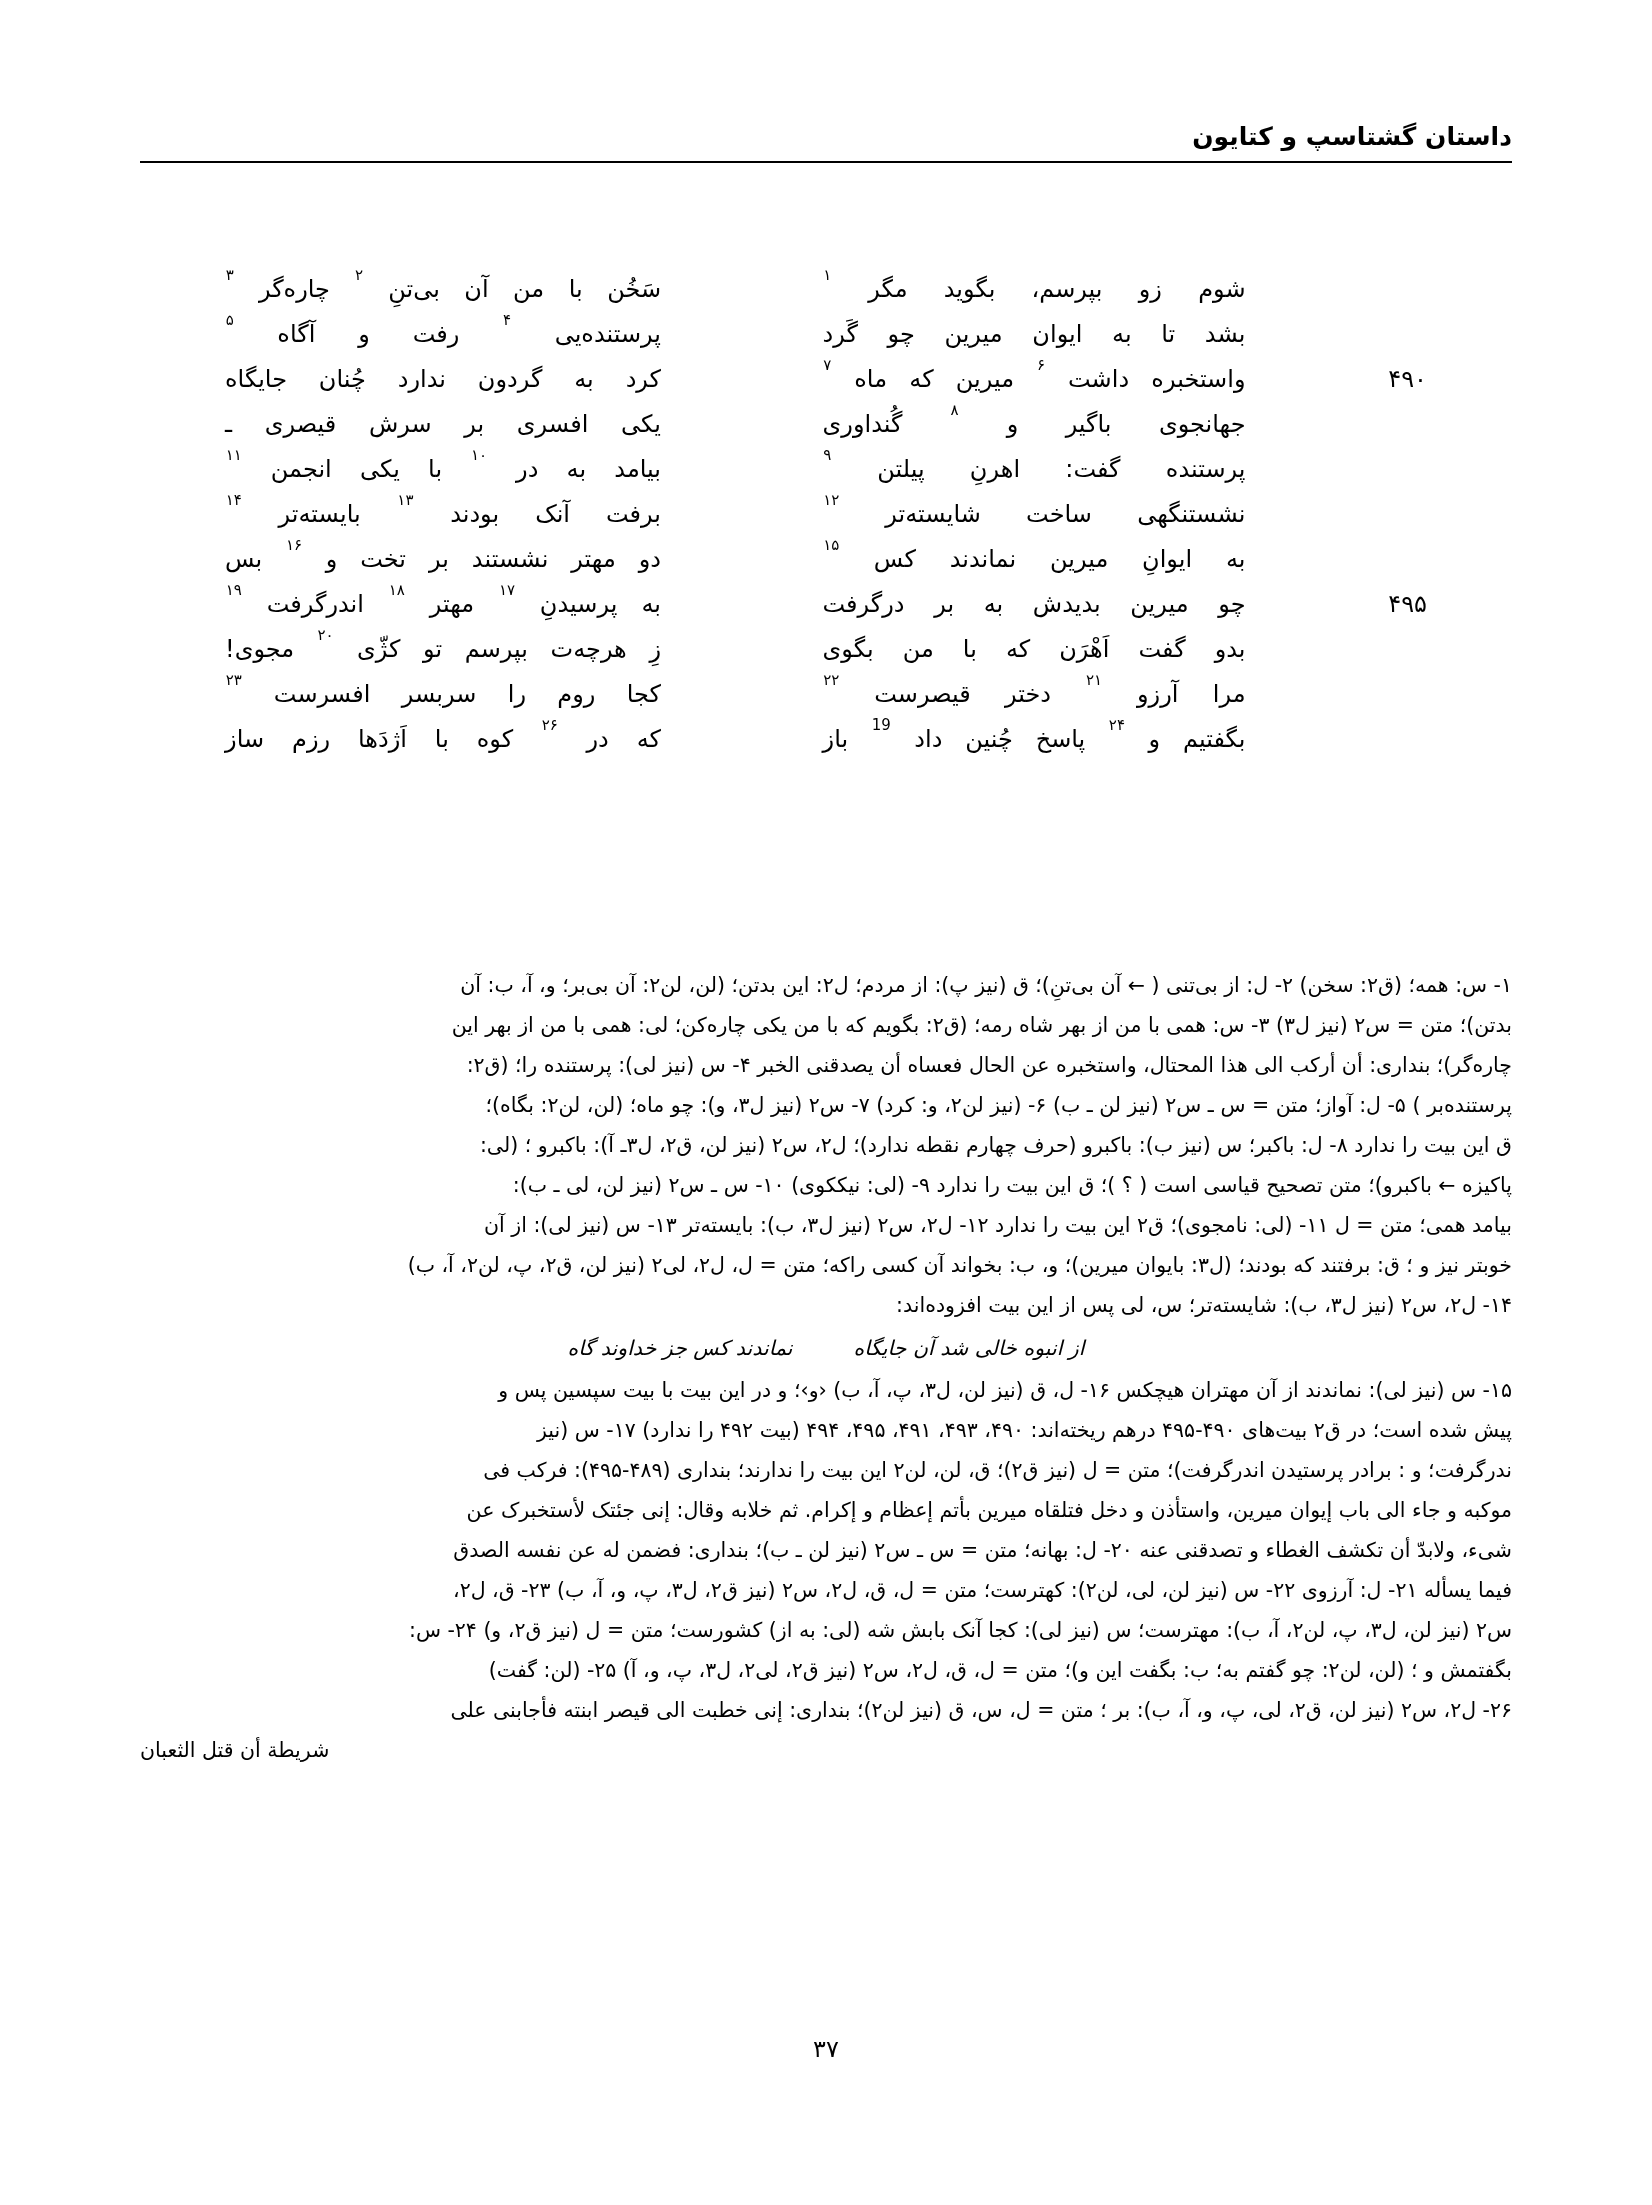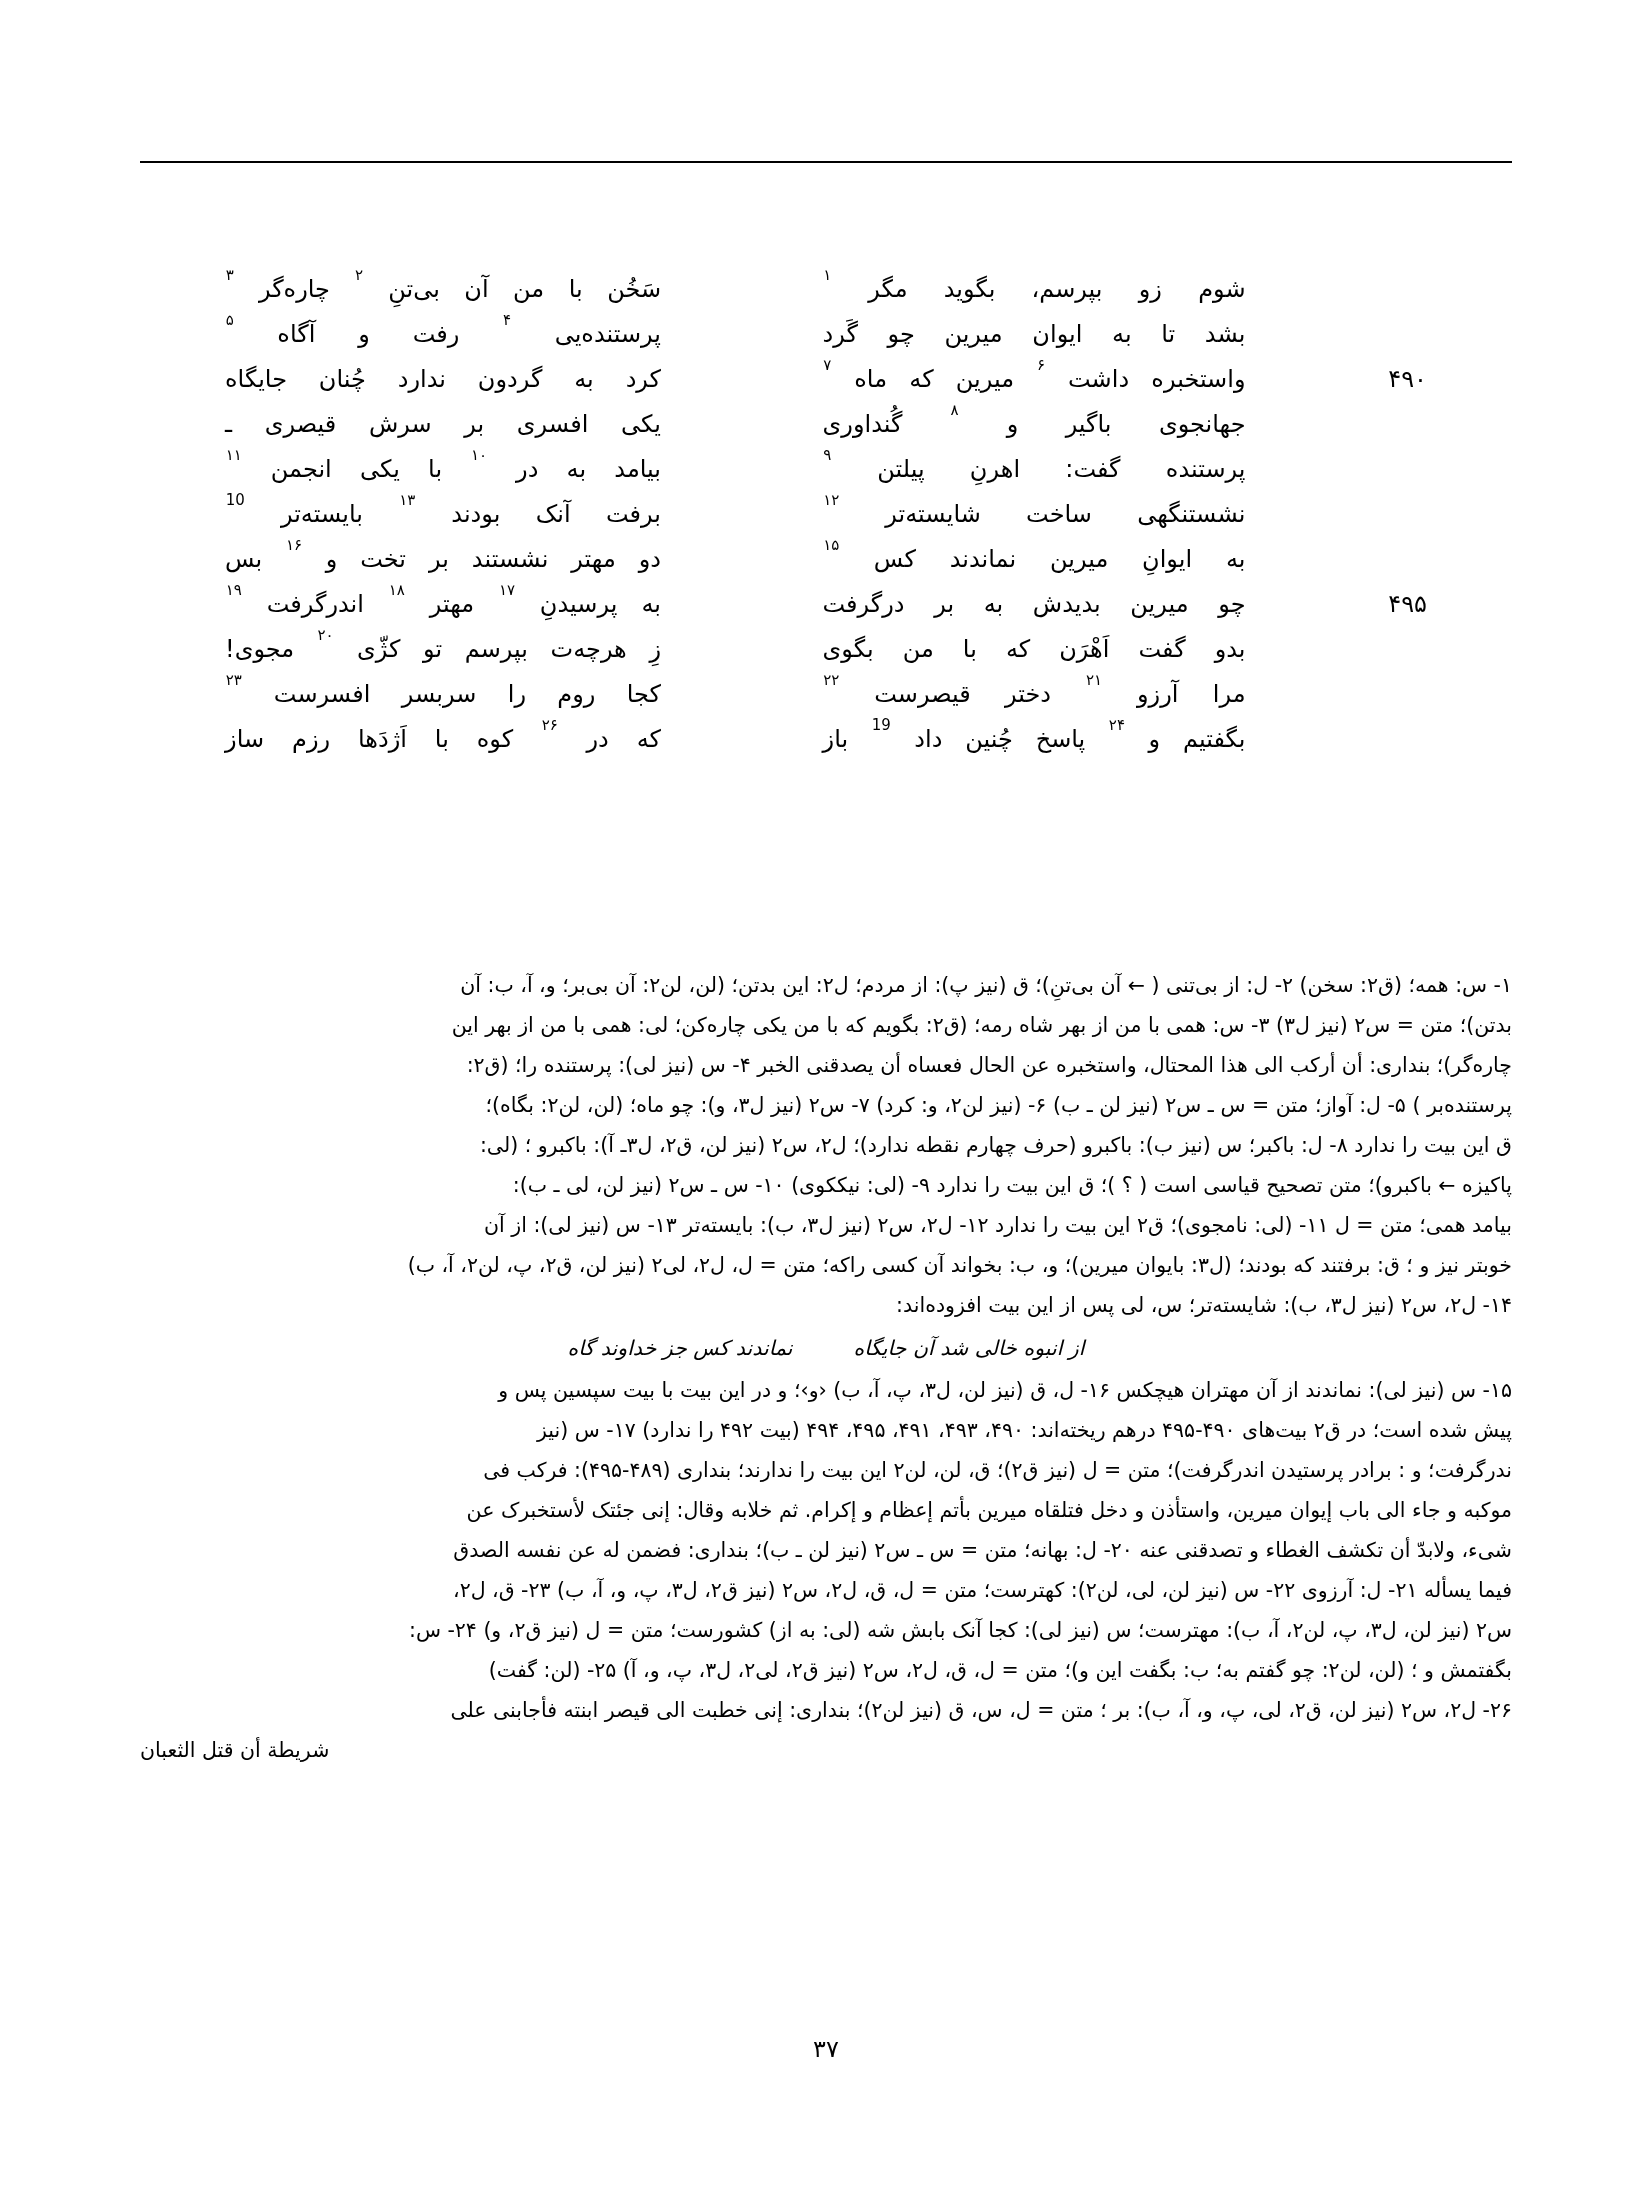--- a/index.html
+++ b/index.html
@@ -127,20 +127,23 @@
     right: 0;
     text-align: center;
     font-size: 24px;
   }
 </style>
 </head>
 <body>
 
 <div class="page">
 
+  <div class="runninghead-wrap">
+    <div class="runninghead">داستان گشتاسپ و کتایون</div>
+  </div>
   <div class="head-rule"></div>
 
   <div class="verse-block" id="verse-block">
       <div class="verse-row">
         <div class="bnum"></div>
         <div class="hemistich first">
           <span class="w">شوم</span>
           <span class="w">زو</span>
           <span class="w">بپرسم،</span>
           <span class="w">بگوید</span>
@@ -243,21 +246,21 @@
           <span class="w">ساخت</span>
           <span class="w">شایسته‌تر</span>
           <sup class="n">۱۲</sup>
         </div>
         <div class="hemistich second">
           <span class="w">برفت</span>
           <span class="w">آنک</span>
           <span class="w">بودند</span>
           <sup class="n">۱۳</sup>
           <span class="w">بایسته‌تر</span>
-          <sup class="n">10</sup>
+          <sup class="n">۱۴</sup>
         </div>
       </div>
       <div class="verse-row">
         <div class="bnum"></div>
         <div class="hemistich first">
           <span class="w">به</span>
           <span class="w">ایوانِ</span>
           <span class="w">میرین</span>
           <span class="w">نماندند</span>
           <span class="w">کس</span>

